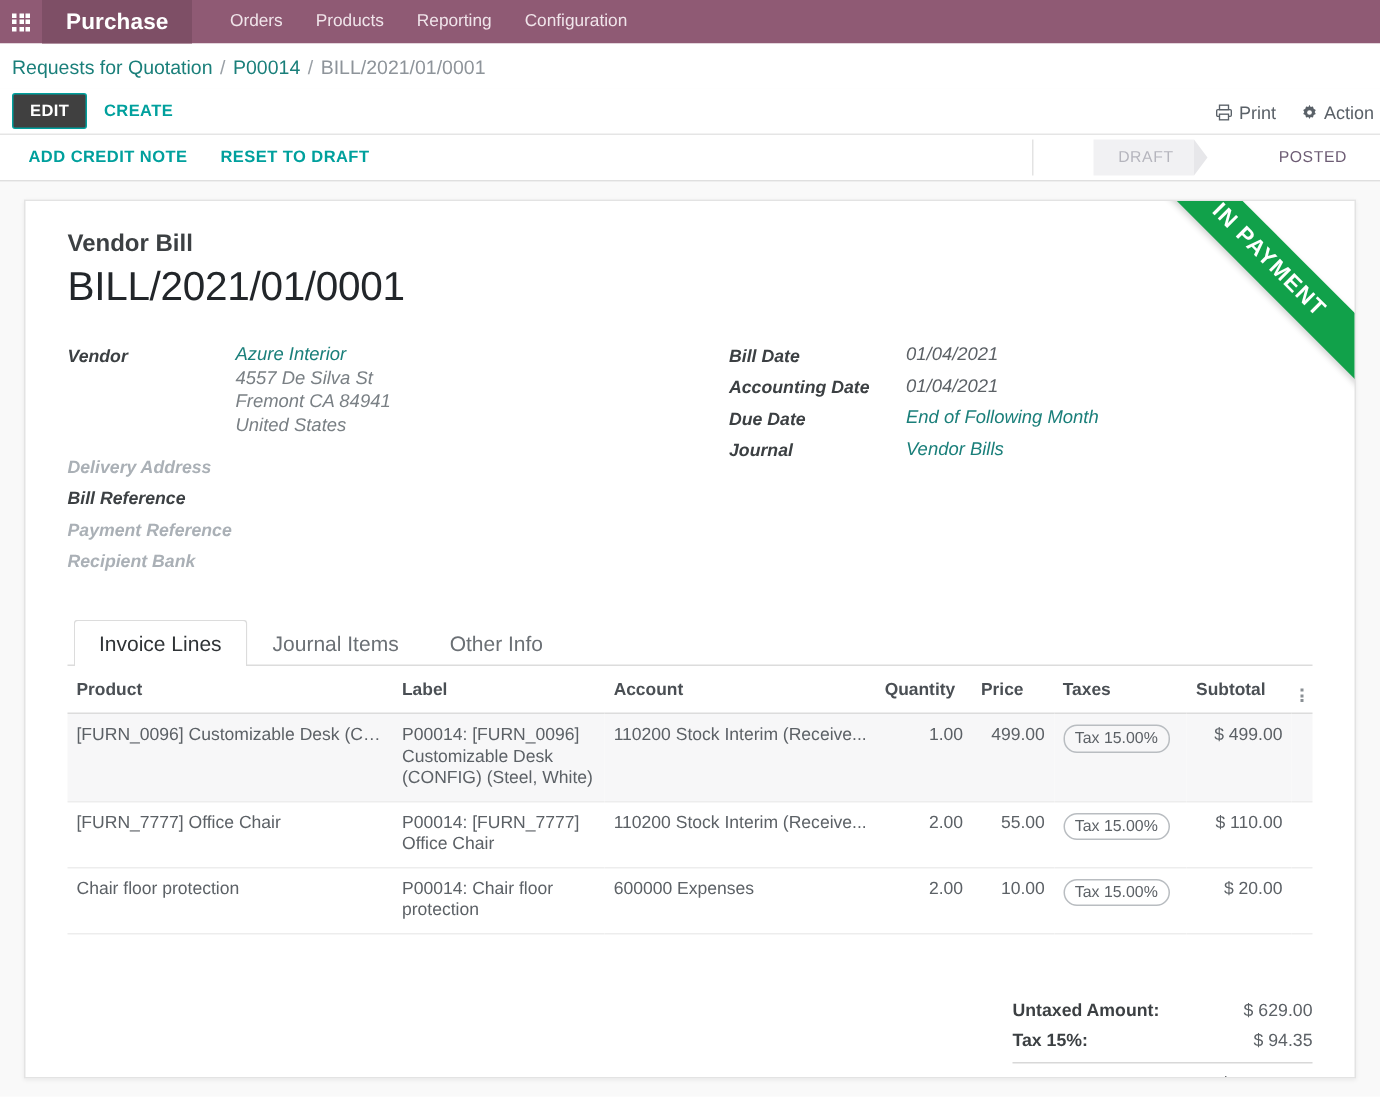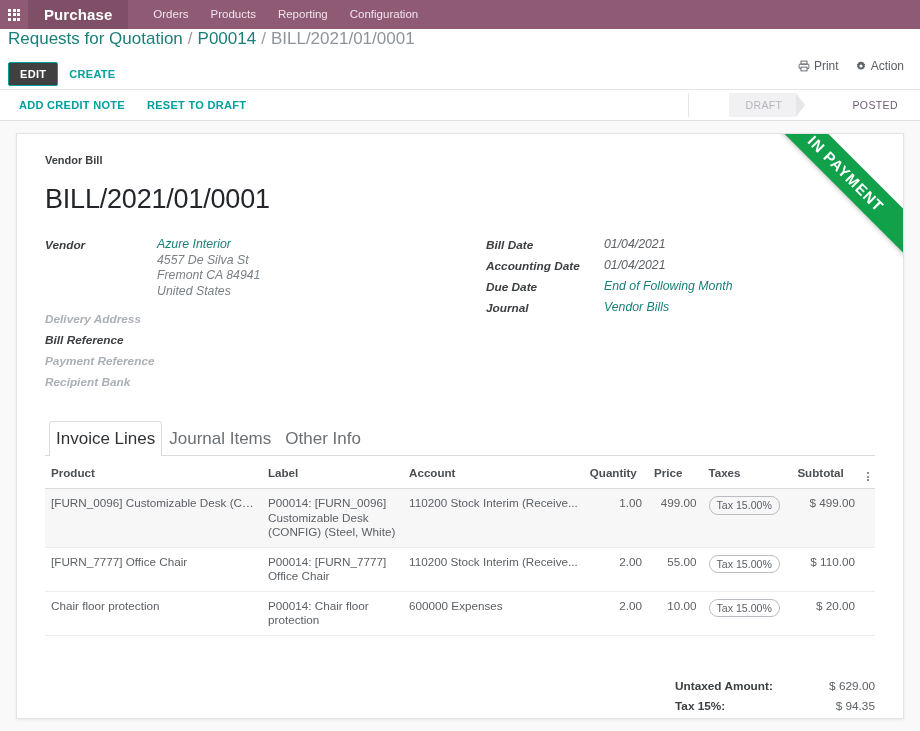--- a/index.html
+++ b/index.html
@@ -46,23 +46,23 @@
     font-size: 11.5px;
     text-decoration: none;
     padding: 0 11px;
     line-height: 29px;
     cursor: pointer;
   }
 
   
   .breadcrumb {
     height: 30px;
-    display: flex; align-items: flex-start;
+    display: flex; align-items: center;
     padding: 0 8px;
-    font-size: 17px;
+    font-size: 13px;
     background: #ffffff;
   }
   .bc-link { color: #1a7f7a; cursor: pointer; }
   .bc-sep { color: #9aa0a6; margin: 0 5px; }
   .bc-current { color: #8e949a; }
 
   
   .cp {
     background: #ffffff;
     border-bottom: 1px solid #e5e5e5;
@@ -87,23 +87,23 @@
     border: 1px solid transparent;
     color: #00a09d;
     font-size: 11px;
     font-weight: bold;
     letter-spacing: .3px;
     padding: 5px 10px;
     border-radius: 2px;
     cursor: pointer;
   }
   .cp-right {
-    position: absolute; right: 16px; top: 0;
+    position: absolute; right: 4px; top: 0;
     height: 31px;
-    display: flex; align-items: flex-start; gap: 16px;
+    display: flex; align-items: center; gap: 16px;
   }
   .cp-right .item {
     display: flex; align-items: center; gap: 4px;
     color: #5a6168;
     font-size: 12px;
     cursor: pointer;
   }
 
   
   .cp2 {
@@ -166,21 +166,21 @@
     color: #ffffff;
     text-align: center;
     font-size: 15px;
     font-weight: bold;
     letter-spacing: 1px;
     padding: 7px 0;
     box-shadow: 0 2px 4px rgba(0,0,0,.18);
   }
 
   
-  .doc-sub { font-size: 11px; font-weight: bold; color: #3c4043; margin-bottom: 18px; }
+  .doc-sub { font-size: 16px; font-weight: bold; color: #3c4043; margin-bottom: 4px; }
   .doc-title { font-size: 27px; color: #22262a; font-weight: normal; letter-spacing: -.2px; }
 
   
   .groups { display: flex; margin-top: 22px; }
   .group { width: 50%; padding-right: 30px; font-style: italic; }
   .group.right { padding-left: 26px; }
   .frow { display: flex; align-items: flex-start; margin-bottom: 3px; min-height: 18px; }
   .flabel {
     width: 112px; flex: 0 0 112px;
     font-size: 11.8px; font-weight: bold;
@@ -195,23 +195,23 @@
   .spacer8 { height: 9px; }
 
   
   .tabs {
     display: flex;
     margin-top: 26px;
     border-bottom: 1px solid #dcdcdc;
     padding-left: 4px;
   }
   .tab {
-    font-size: 17px;
+    font-size: 14px;
     color: #6b7075;
-    padding: 7px 6px;
+    padding: 7px 16px;
     border: 1px solid transparent;
     border-bottom: none;
     margin-bottom: -1px;
     cursor: pointer;
     background: transparent;
   }
   .tab.active {
     color: #2f3336;
     background: #ffffff;
     border-color: #dcdcdc;

